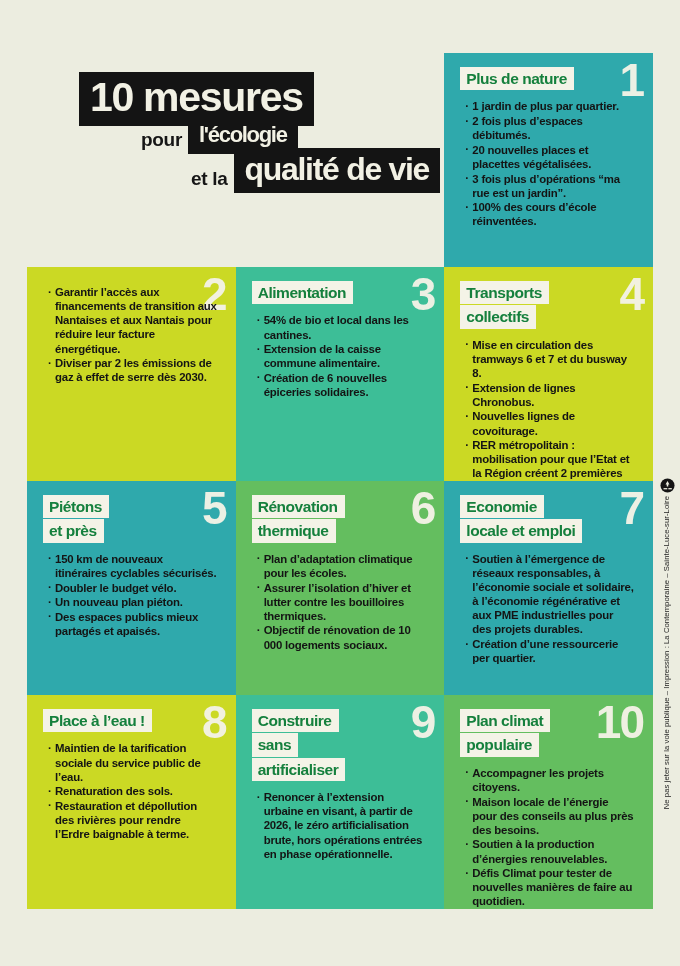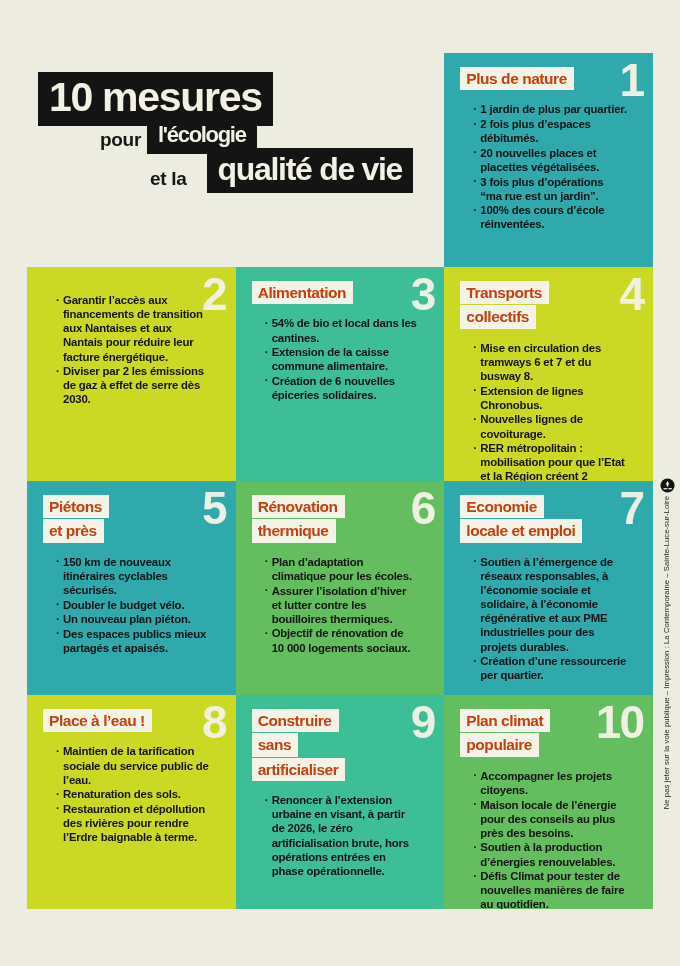--- a/index.html
+++ b/index.html
@@ -22,20 +22,21 @@
   }
 
   
   #title-block {
     position: absolute;
     left: 0;
     top: 72px;
     width: 440px;
     height: 165px;
     z-index: 5;
+    padding-left: 41px;
   }
   .title-line {
     display: flex;
     align-items: flex-end;
     white-space: nowrap;
     line-height: 1;
   }
   .title-pre {
     color: #161616;
     font-weight: 700;
@@ -57,21 +58,20 @@
 
   #title-line-2 {
     padding-left: 100px;
     margin-top: -7px;
   }
   #title-line-2 .title-hl { font-size: 22px; }
 
   #title-line-3 {
     padding-left: 150px;
     margin-top: -6px;
-    gap: 14px;
   }
   #title-line-3 .title-hl { font-size: 32px; }
 
   
   #grid {
     position: absolute;
     left: 27px;
     top: 53px;
     width: 626px;
     display: grid;
@@ -109,33 +109,33 @@
   .card-title {
     position: relative;
     z-index: 2;
     display: block;
     margin: 0 0 9px 0;
     max-width: 172px;
   }
   .card-title .tl {
     display: table;
     background: #F4F3E7;
-    color: #c2410c;
+    color: #15803d;
     font-size: 15.5px;
     font-weight: 700;
     letter-spacing: -0.45px;
     line-height: 1.12;
     padding: 3px 7px 3px 6px;
     margin-bottom: 1px;
   }
 
   .card-list {
     position: relative;
     z-index: 2;
-    margin: 12px;
+    margin: 4px;
     padding: 0;
     list-style: none;
     color: #141414;
     font-size: 11.4px;
     line-height: 1.24;
     letter-spacing: -0.2px;
     font-weight: 700;
   }
   .card-list li {
     position: relative;

